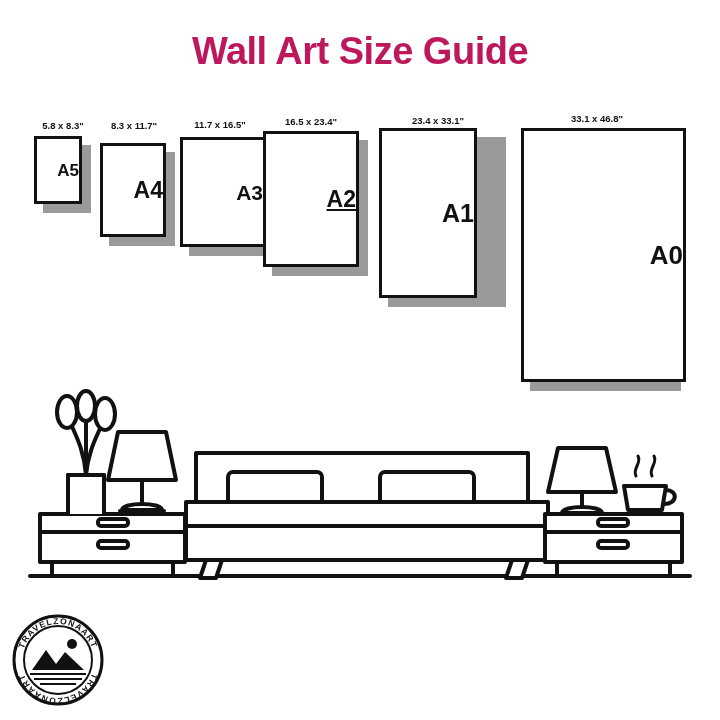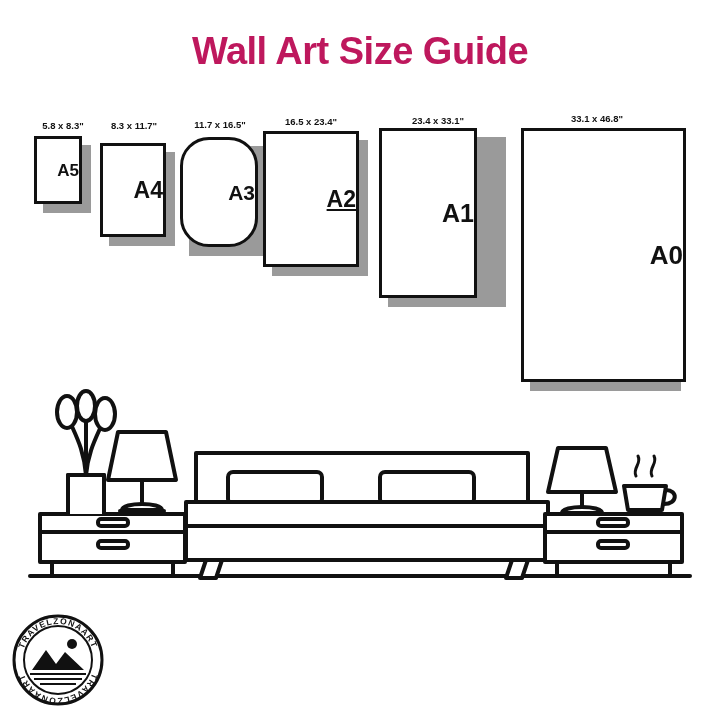--- a/index.html
+++ b/index.html
@@ -106,21 +106,21 @@
       <div class="frame-group" style="left: 0px; top: 0px;">
         <div class="frame-label" style="left: 98px; top: 120px; width: 72px;">8.3 x 11.7"</div>
         <div class="frame-shadow" style="left: 109px; top: 152px; width: 66px; height: 94px;"></div>
         <div class="frame-box" style="left: 100px; top: 143px; width: 66px; height: 94px;">
           <span class="frame-name" style="font-size: 23px;">A4</span>
         </div>
       </div>
       <div class="frame-group" style="left: 0px; top: 0px;">
         <div class="frame-label" style="left: 174px; top: 119px; width: 92px;">11.7 x 16.5"</div>
         <div class="frame-shadow" style="left: 189px; top: 146px; width: 78px; height: 110px;"></div>
-        <div class="frame-box" style="left: 180px; top: 137px; width: 78px; height: 110px; border-radius: 29px;">
+        <div class="frame-box" style="left: 180px; top: 137px; width: 86px; height: 110px;">
           <span class="frame-name" style="font-size: 21px;">A3</span>
         </div>
       </div>
       <div class="frame-group" style="left: 0px; top: 0px;">
         <div class="frame-label" style="left: 258px; top: 116px; width: 106px;">16.5 x 23.4"</div>
         <div class="frame-shadow" style="left: 272px; top: 140px; width: 96px; height: 136px;"></div>
         <div class="frame-box" style="left: 263px; top: 131px; width: 96px; height: 136px;">
           <span class="frame-name" style="font-size: 23px; text-decoration: underline;">A2</span>
         </div>
       </div>

